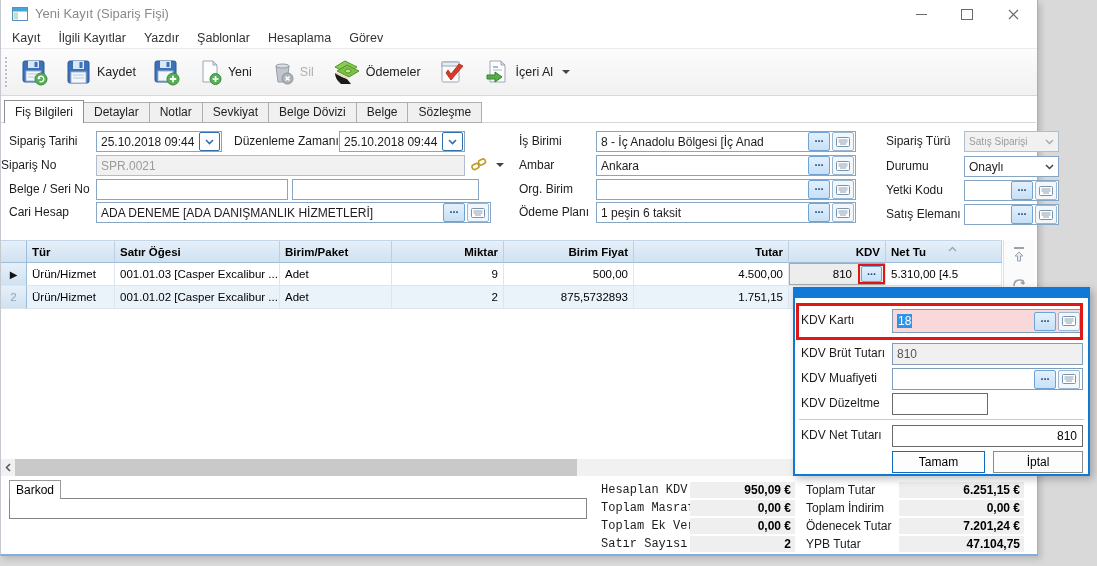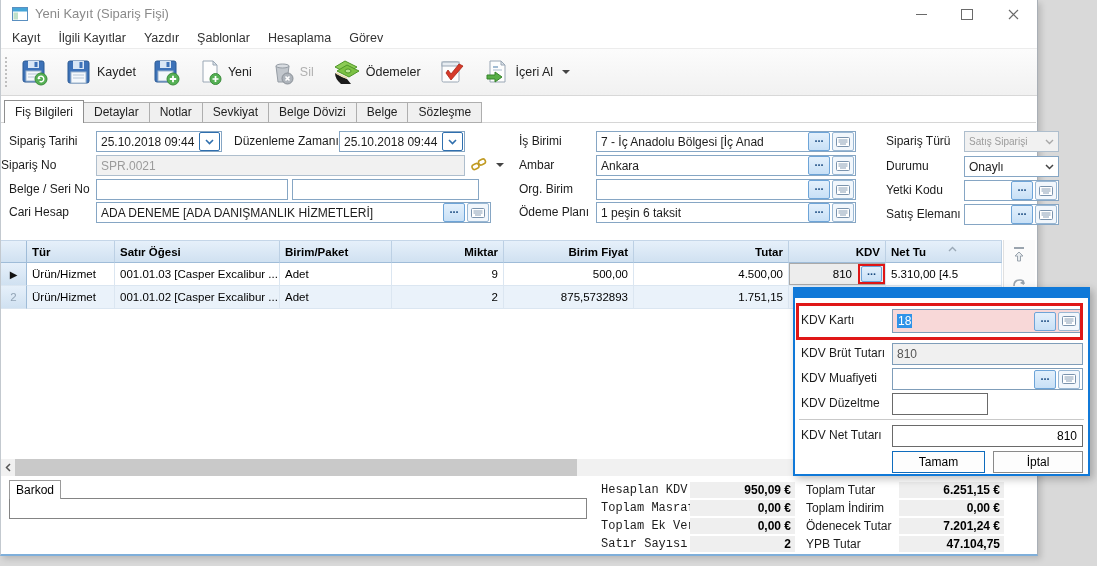--- a/index.html
+++ b/index.html
@@ -79,21 +79,21 @@
               border:1px solid #9a9a9a;border-bottom:none;font-size:12px;line-height:18px;z-index:2;}
   #barkod-input{position:absolute;left:8px;top:498px;width:578px;height:21px;background:#fff;border:1px solid #848484;box-sizing:border-box;}
   .tot-group{position:absolute;top:481px;}
   .tot-row{display:flex;align-items:center;height:18px;}
   .tot-label{font-size:12px;color:#1c1c1c;white-space:nowrap;}
   .tot-val{background:#efefef;text-align:right;font-weight:bold;font-size:12px;height:16px;line-height:16px;
            padding:0 4px;box-sizing:border-box;}
   #totals-left .tot-label{width:89px;font-family:Liberation Mono, monospace;}
   #totals-left .tot-val{width:105px;}
   #totals-right .tot-label{width:93px;}
-  #totals-right .tot-val{width:105px;}
+  #totals-right .tot-val{width:125px;}
   
   #popup{position:absolute;left:793px;top:287px;width:297px;height:189px;background:#fff;
          border:2px solid #1079d8;box-sizing:border-box;box-shadow:3px 3px 8px rgba(0,0,0,.25);z-index:50;}
   #popup .topstrip{position:absolute;left:0;top:0;width:100%;height:9px;background:#1079d8;}
   .p-label{position:absolute;left:6px;font-size:12px;color:#1c1c1c;white-space:nowrap;}
   .p-fld{position:absolute;left:97px;width:191px;height:22px;border:1px solid #7f9db9;background:#fff;
          display:flex;align-items:center;font-size:12px;padding:0 2px 0 4px;box-sizing:border-box;}
   .p-fld.ro{background:#f0f0f0;color:#555;}
   .p-fld.pink{background:#f8d8d8;}
   .selhl{background:#2f93e8;color:#fff;padding:0 1px;}
@@ -294,21 +294,21 @@
       <span class="kbd-btn">
         <svg width="14" height="10" viewBox="0 0 14 10">
             <rect x="0.5" y="0.5" width="13" height="9" rx="1" fill="#fff" stroke="#7a93ad"></rect>
             <path d="M2.5 3 H11.5 M2.5 5 H11.5 M4 7 H10" stroke="#7a93ad" stroke-width="0.9"></path>
           </svg>
       </span>
     </div>
 
     <span class="flabel" style="left:518px;top:131px;">İş Birimi</span>
     <div class="fld" style="left:595px;top:131px;width:260px;">
-      <span class="fldtxt">7 - İç Anadolu Bölgesi [İç Anad</span>
+      <span class="fldtxt">8 - İç Anadolu Bölgesi [İç Anad</span>
       <span class="dots-btn"></span>
       <span class="kbd-btn">
         <svg width="14" height="10" viewBox="0 0 14 10">
             <rect x="0.5" y="0.5" width="13" height="9" rx="1" fill="#fff" stroke="#7a93ad"></rect>
             <path d="M2.5 3 H11.5 M2.5 5 H11.5 M4 7 H10" stroke="#7a93ad" stroke-width="0.9"></path>
           </svg>
       </span>
     </div>
     <span class="flabel" style="left:518px;top:155px;">Ambar</span>
     <div class="fld" style="left:595px;top:155px;width:260px;">

